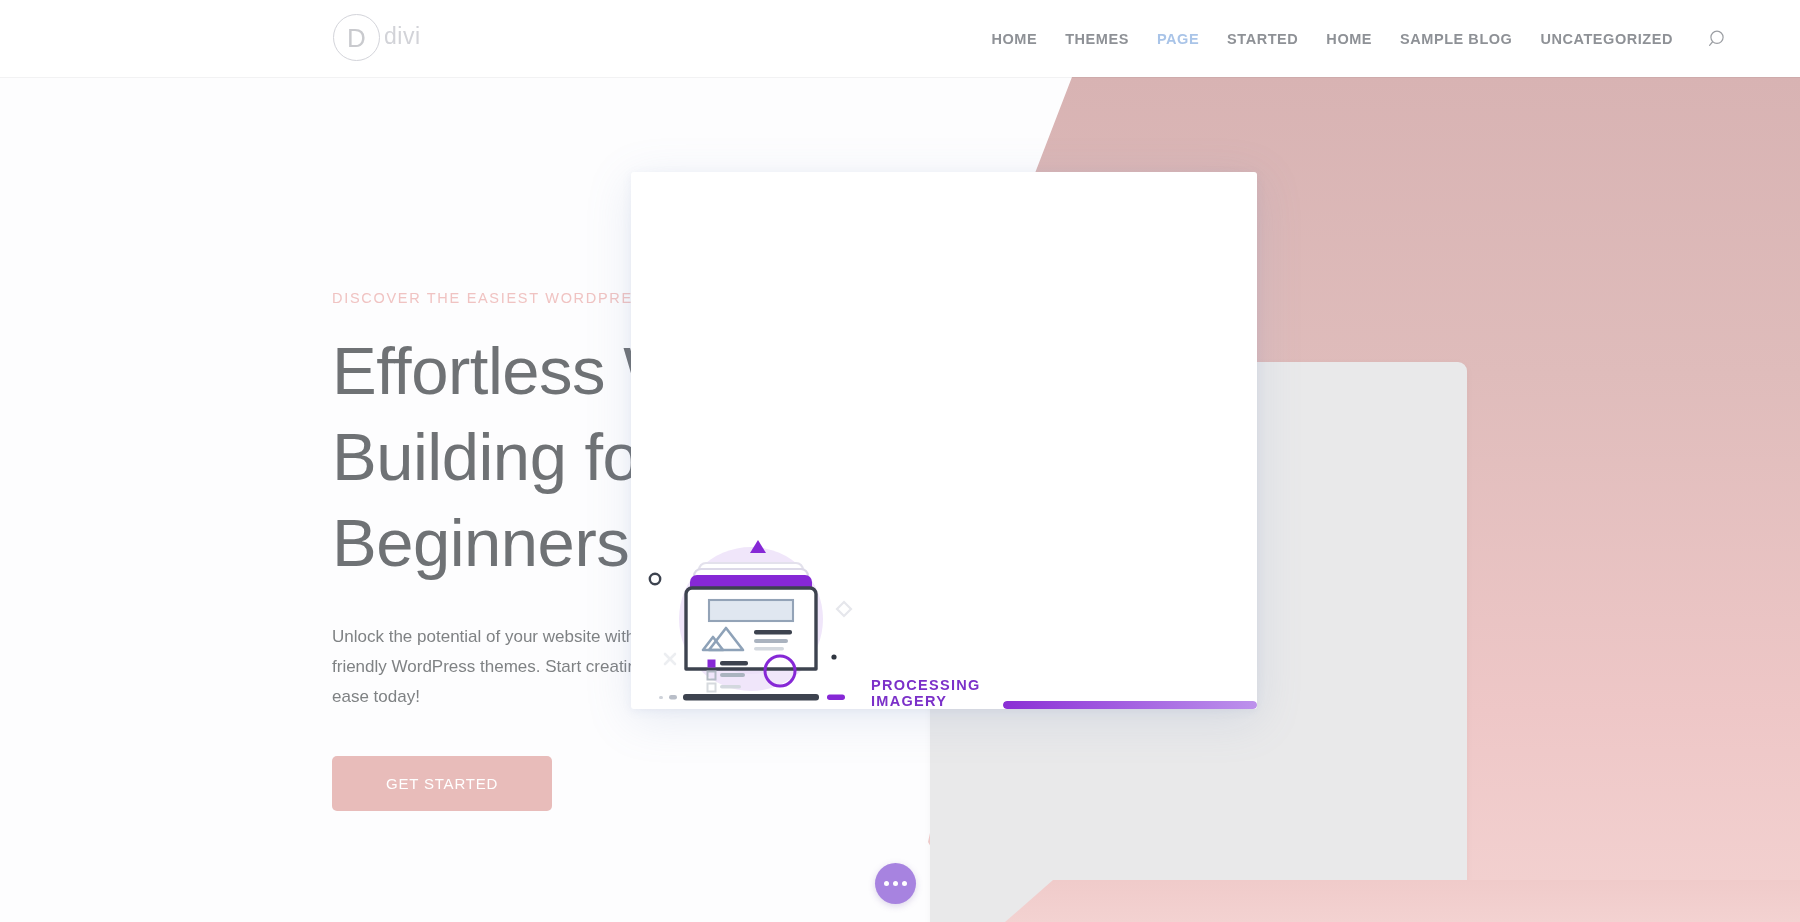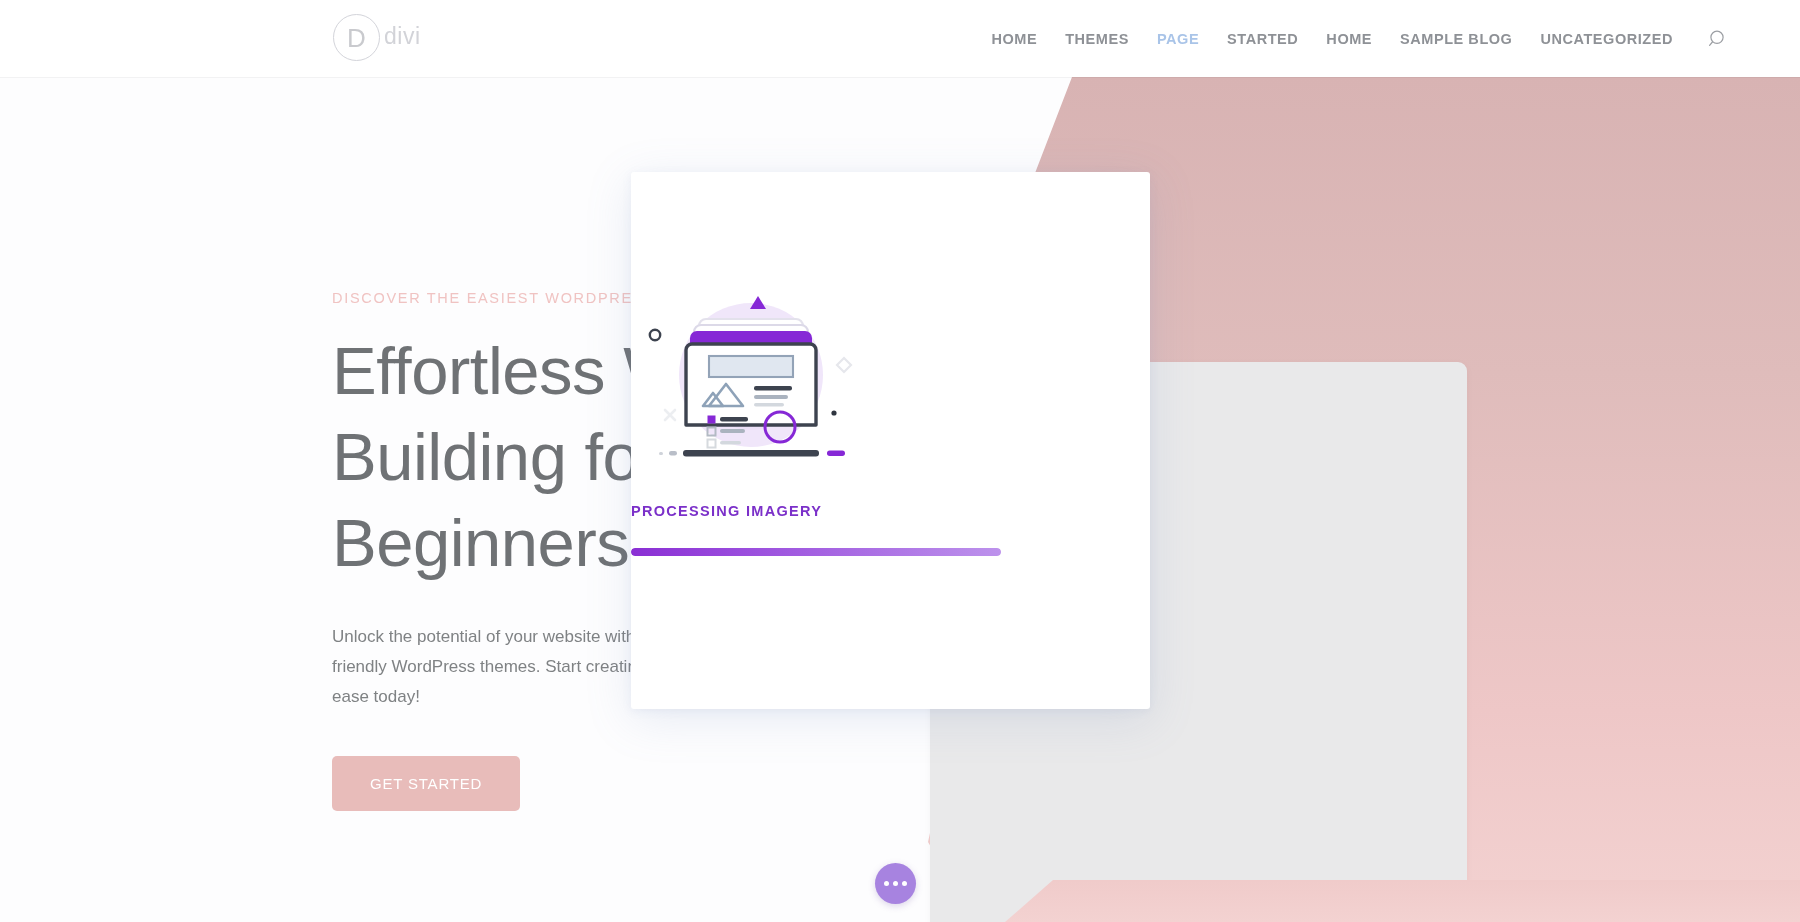--- a/index.html
+++ b/index.html
@@ -68,30 +68,30 @@
     font-size:67px; line-height:86px; color:#6f7275; font-weight:400;
     letter-spacing:-.5px; white-space:pre-line;
   }
   .lede {
     margin-top:36px; font-size:17px; line-height:30px; color:#7f8284;
     width:510px; font-weight:400;
   }
   .cta {
     margin-top:44px; display:inline-block;
     background:#e8bcba; color:#ffffff; font-size:15px; letter-spacing:.8px;
-    padding:19px 38px; border-radius:5px; border:none; cursor:pointer;
+    padding:19px 54px; border-radius:5px; border:none; cursor:pointer;
     font-family:"Liberation Sans", sans-serif;
   }
 
   
   .modal-wrap { position:absolute; left:631px; top:172px; z-index:80; }
   .modal {
-    width:519px; height:537px; background:#ffffff; border-radius:3px;
+    width:626px; height:537px; background:#ffffff; border-radius:3px;
     box-shadow: 0 10px 46px rgba(120,140,190,.17), 0 2px 10px rgba(120,140,190,.10);
-    display:flex; flex-direction:column; align-items:flex-start;
+    display:flex; flex-direction:row; align-items:flex-end;
   }
   .illus-wrap { margin-top:118px; width:240px; height:175px; position:relative; }
   .modal-status {
     margin-top:38px; font-size:14.5px; font-weight:bold;
     letter-spacing:1.3px; color:#7b30c9;
   }
   .progress-track {
     margin-top:29px; width:370px; height:8px; border-radius:4px;
     background:#f0eaf8; overflow:hidden;
   }

